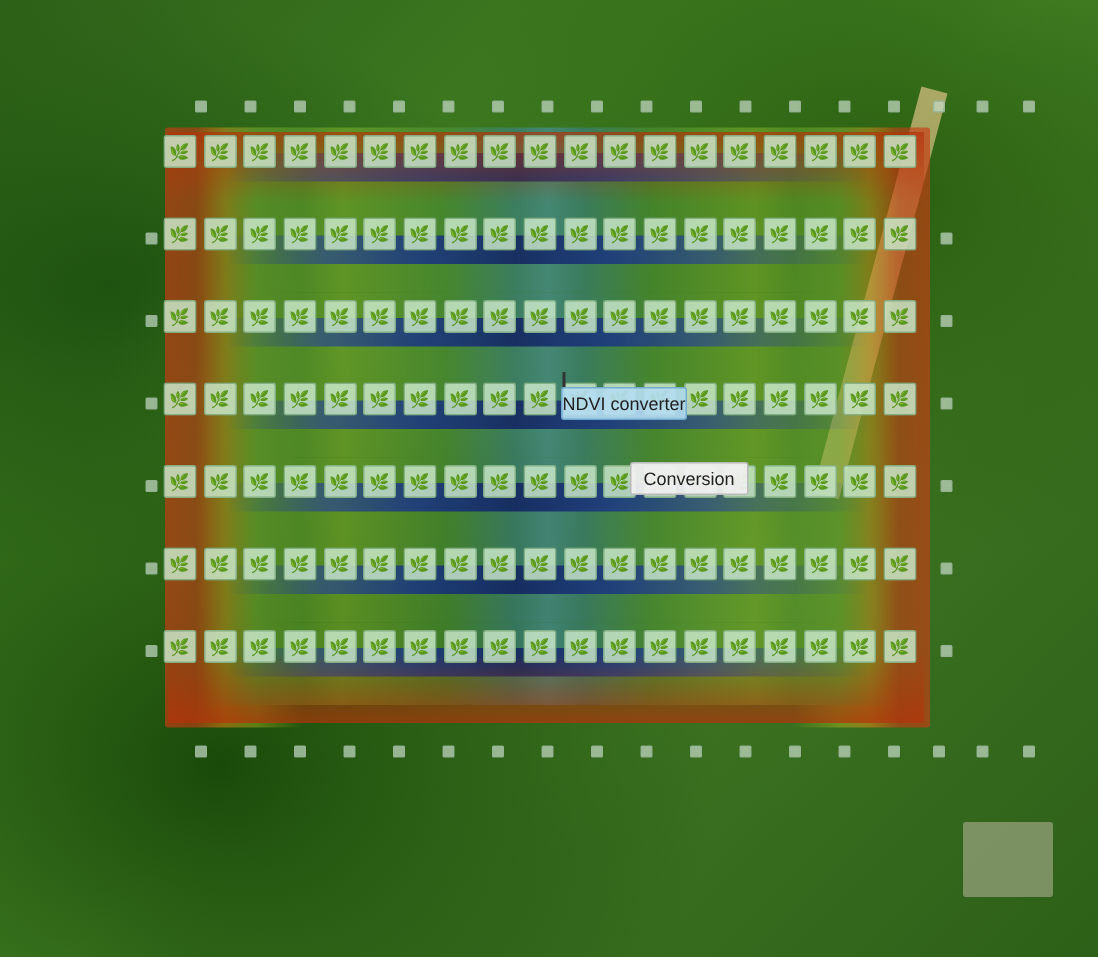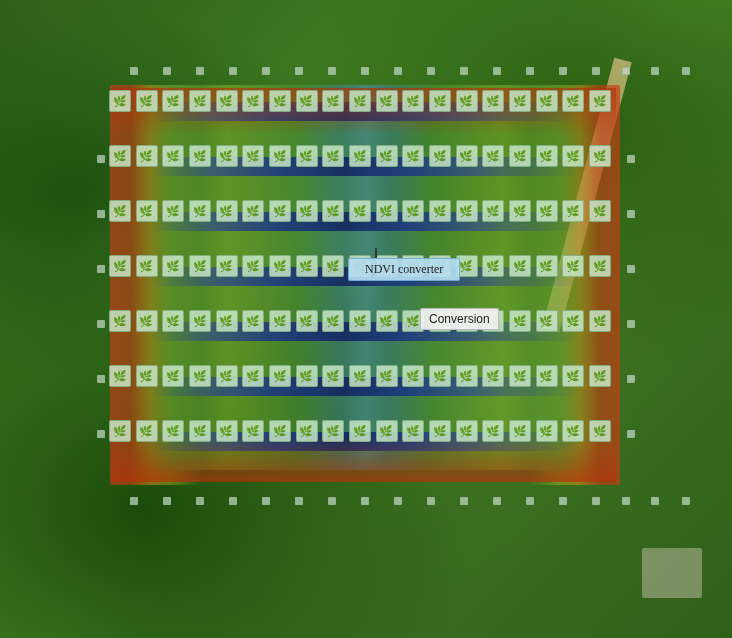--- a/index.html
+++ b/index.html
@@ -175,26 +175,26 @@
       height: 8px;
       background: rgba(200, 220, 200, 0.7);
       border: 1px solid rgba(150, 180, 150, 0.8);
       border-radius: 1px;
     }
 
     
     .tooltip-ndvi {
       position: absolute;
       top: 258px;
-      left: 348px;
+      left: 374px;
       background: rgba(180, 220, 240, 0.92);
       border: 1px solid rgba(100, 160, 200, 0.8);
-      padding: 3px 16px;
+      padding: 3px 0;
       font-size: 12px;
-      font-family: Liberation Serif, serif;
+      font-family: Liberation Sans, sans-serif;
       color: #222;
       white-space: nowrap;
       border-radius: 2px;
       z-index: 10;
     }
 
     
     .tooltip-conversion {
       position: absolute;
       top: 308px;

